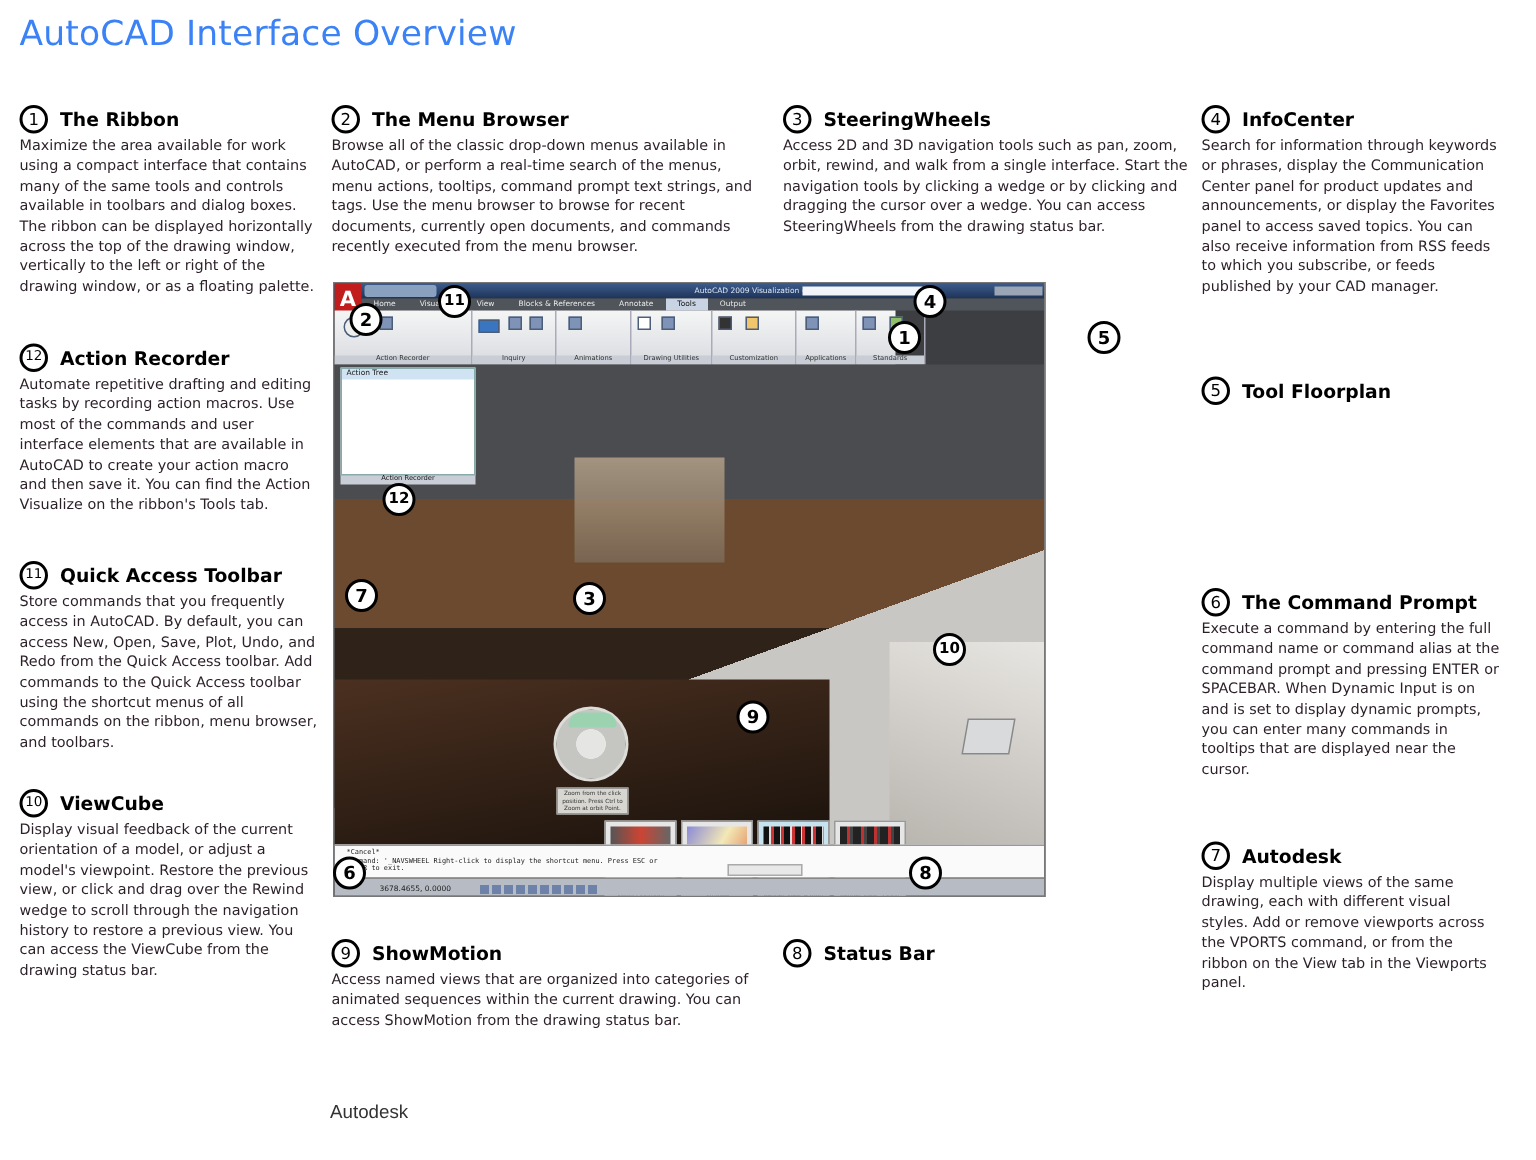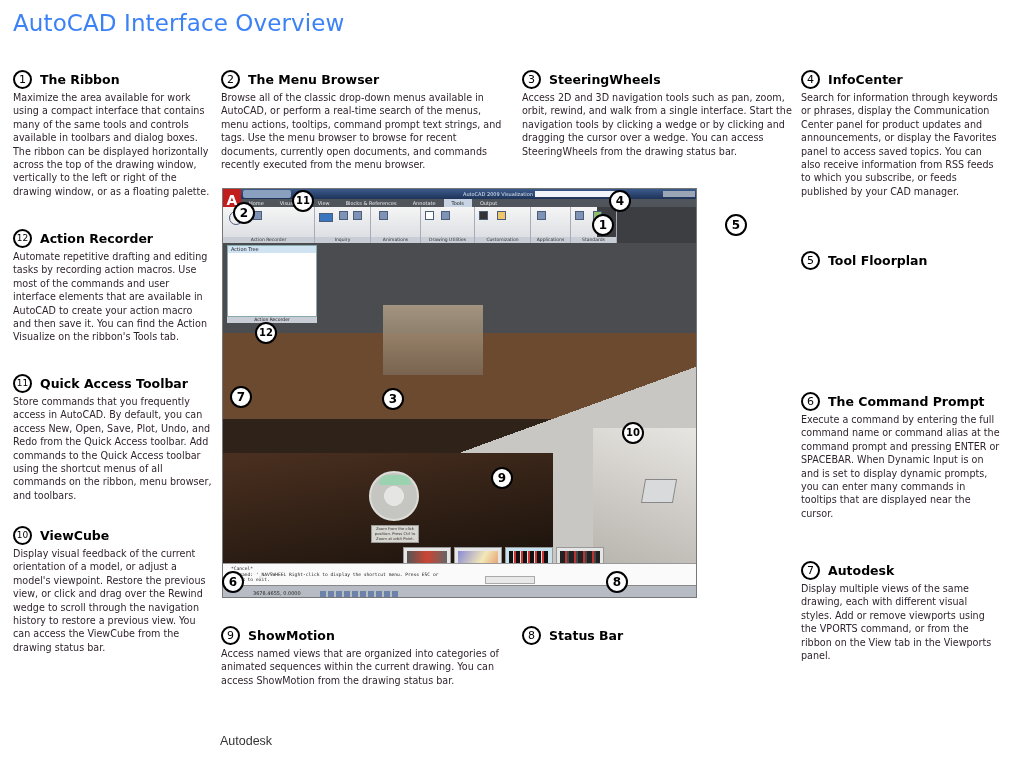--- a/index.html
+++ b/index.html
@@ -127,21 +127,21 @@
       <span class="num">6</span>
       <span class="section-title">The Command Prompt</span>
     </div>
   <div class="section-body">Execute a command by entering the full command name or command alias at the command prompt and pressing ENTER or SPACEBAR. When Dynamic Input is on and is set to display dynamic prompts, you can enter many commands in tooltips that are displayed near the cursor.</div>
 </div>
 <div class="section" style="left:801px; top:561px; width:200px;">
   <div class="section-head">
       <span class="num">7</span>
       <span class="section-title">Autodesk</span>
     </div>
-  <div class="section-body">Display multiple views of the same drawing, each with different visual styles. Add or remove viewports using the VPORTS command, or from the ribbon on the View tab in the Viewports panel.</div>
+  <div class="section-body">Display multiple views of the same drawing, each with different visual styles. Add or remove viewports across the VPORTS command, or from the ribbon on the View tab in the Viewports panel.</div>
 </div>
 
 <div class="section" style="left:221px; top:626px; width:290px;">
   <div class="section-head">
       <span class="num">9</span>
       <span class="section-title wide">ShowMotion</span>
     </div>
   <div class="section-body">Access named views that are organized into categories of animated sequences within the current drawing. You can access ShowMotion from the drawing status bar.</div>
 </div>
 <div class="section" style="left:522px; top:626px; width:270px;">

